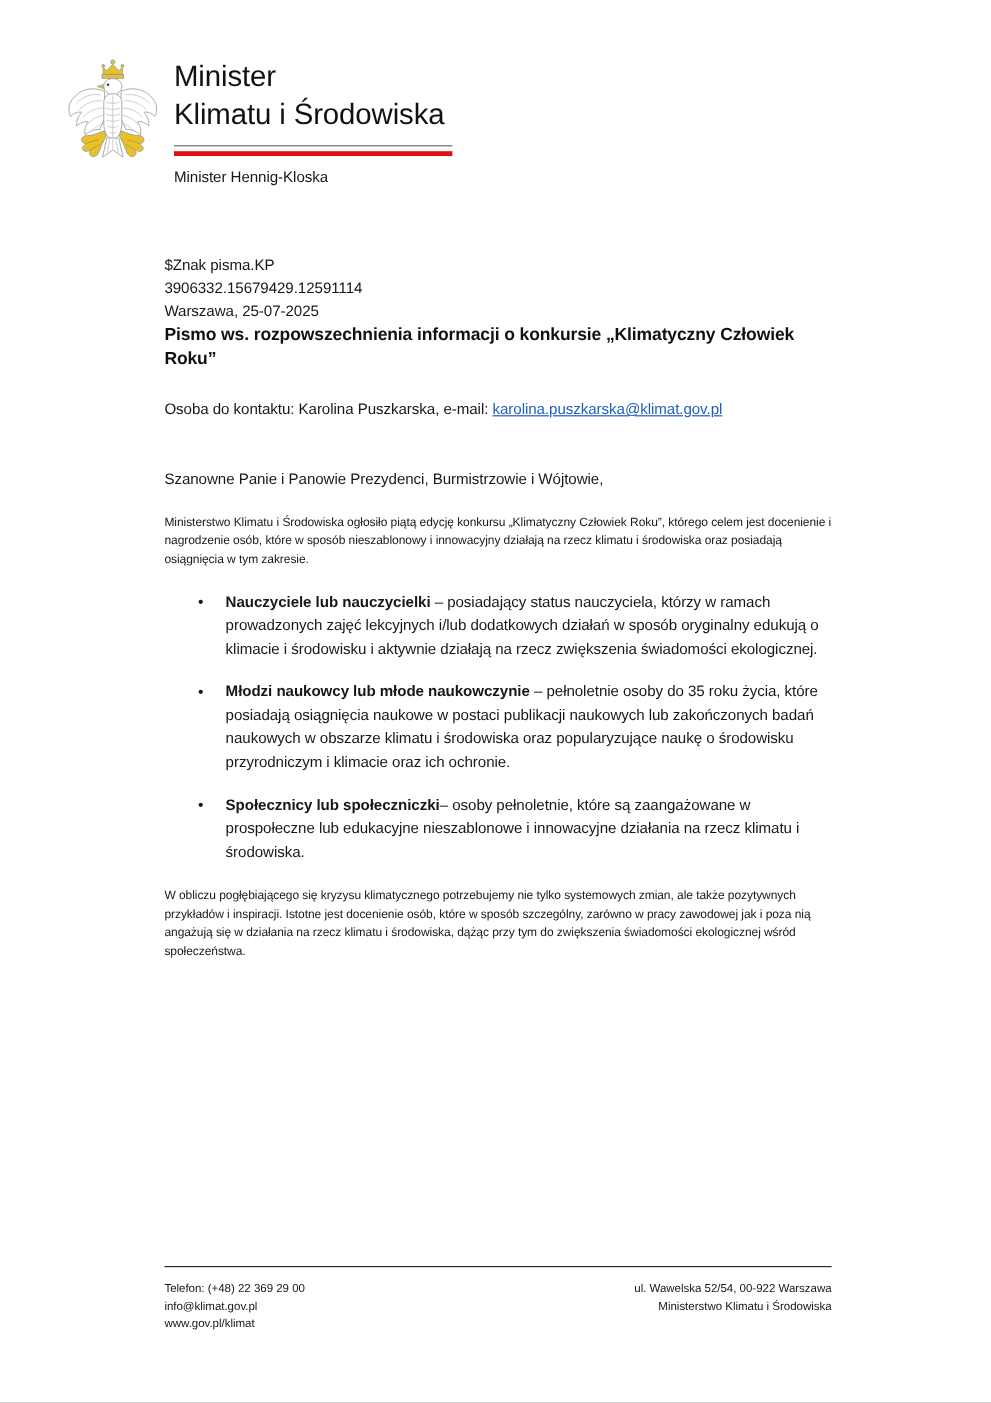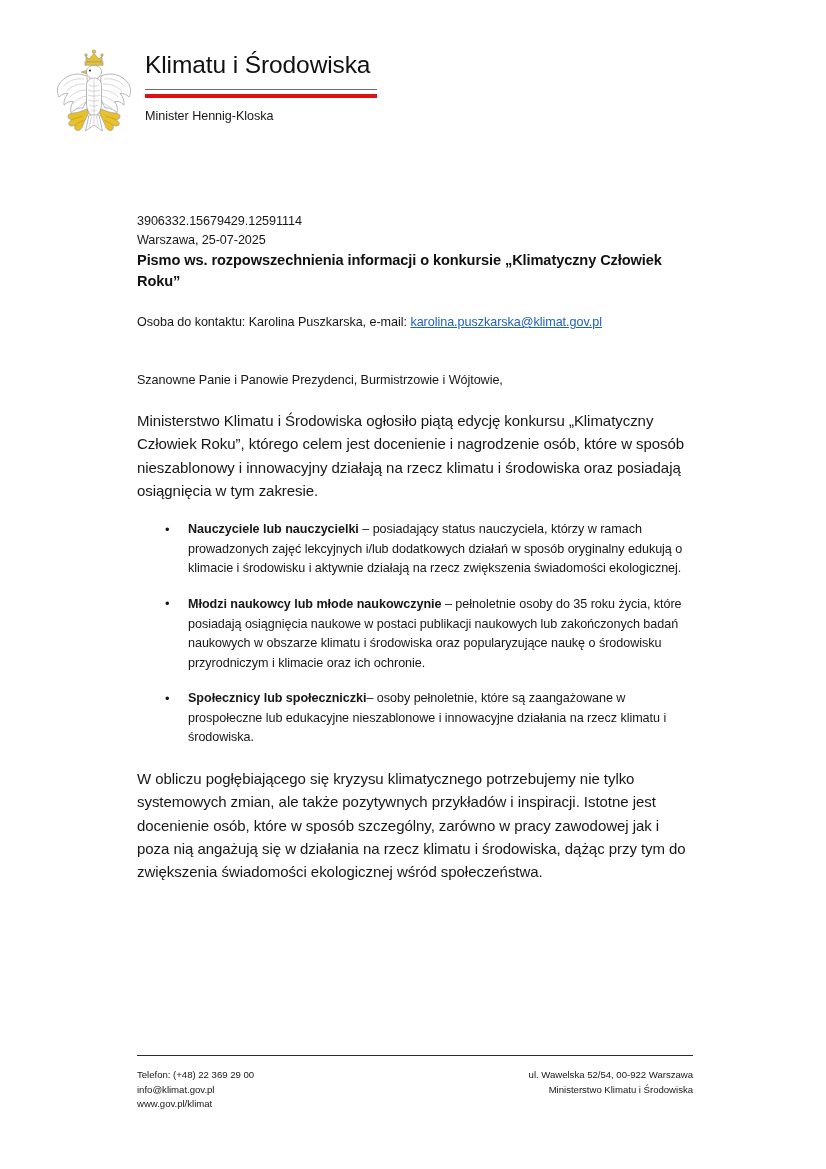--- a/index.html
+++ b/index.html
@@ -105,21 +105,21 @@
   }
 
   .salutation {
     margin-top: 39px;
     font-size: 12.6px;
     line-height: 1.5;
     letter-spacing: -0.05px;
   }
   .para {
     margin-top: 19px;
-    font-size: 15px;
+    font-size: 10px;
     line-height: 1.555;
     letter-spacing: -0.05px;
     text-align: left;
   }
   .subhead {
     margin-top: 24px;
     font-size: 13.2px;
     font-weight: bold;
     line-height: 1.5;
     letter-spacing: -0.05px;
@@ -253,30 +253,32 @@
         </g>
         <g stroke="#a88a14" stroke-width="0.5" fill="none">
           <path d="M17.5 72.5 C21 71 24 70 27 69.5"></path>
           <path d="M20.5 78 C23 76 25.5 74.5 28.5 73.5"></path>
           <path d="M60.5 72.5 C57 71 54 70 51 69.5"></path>
           <path d="M57.5 78 C55 76 52.5 74.5 49.5 73.5"></path>
         </g>
       </svg>
     </div>
     <div class="lh-text">
+      <div class="lh-title">Minister</div>
       <div class="lh-title">Klimatu i Środowiska</div>
       <div class="rule-gray"></div>
       <div class="rule-red"></div>
       <div class="lh-person">Minister Hennig-Kloska</div>
     </div>
   </div>
 
   <div class="body-area">
 
     <div class="refblock">
+      <div>$Znak pisma.KP</div>
       <div>3906332.15679429.12591114</div>
       <div>Warszawa, 25-07-2025</div>
     </div>
 
     <div class="doc-title">Pismo ws. rozpowszechnienia informacji o konkursie „Klimatyczny Człowiek Roku”</div>
 
     <div class="contact-line">
       <span>Osoba do kontaktu: Karolina Puszkarska, e-mail: </span><a class="maillink" href="#">karolina.puszkarska@klimat.gov.pl</a>
     </div>
 

